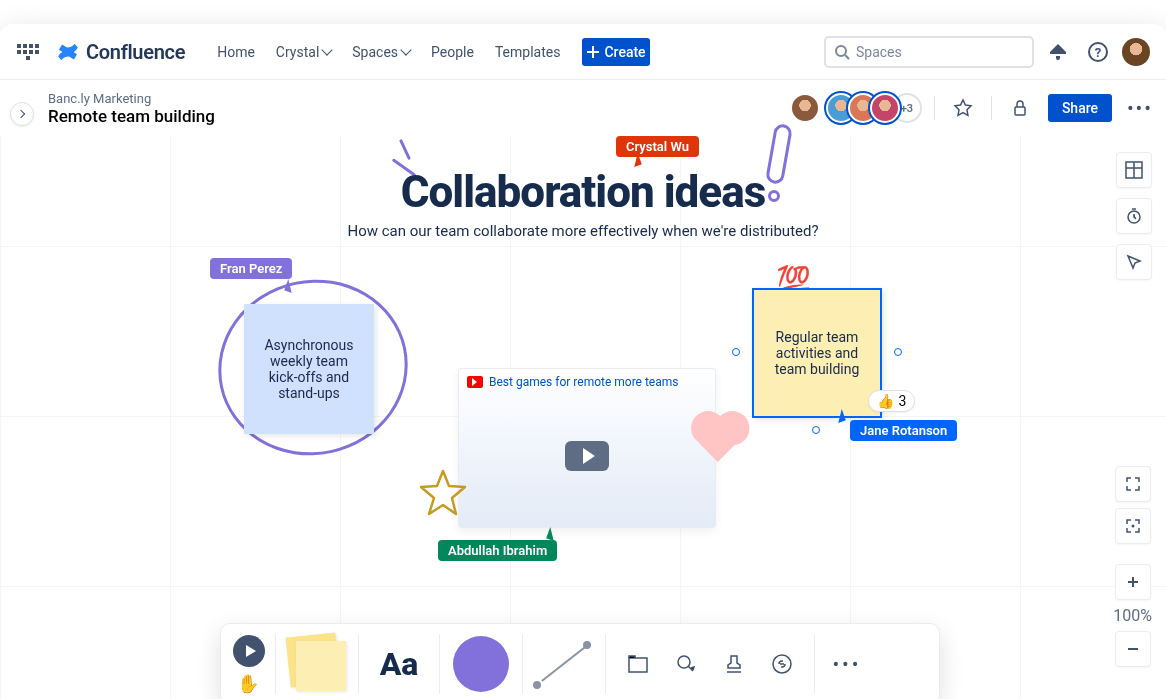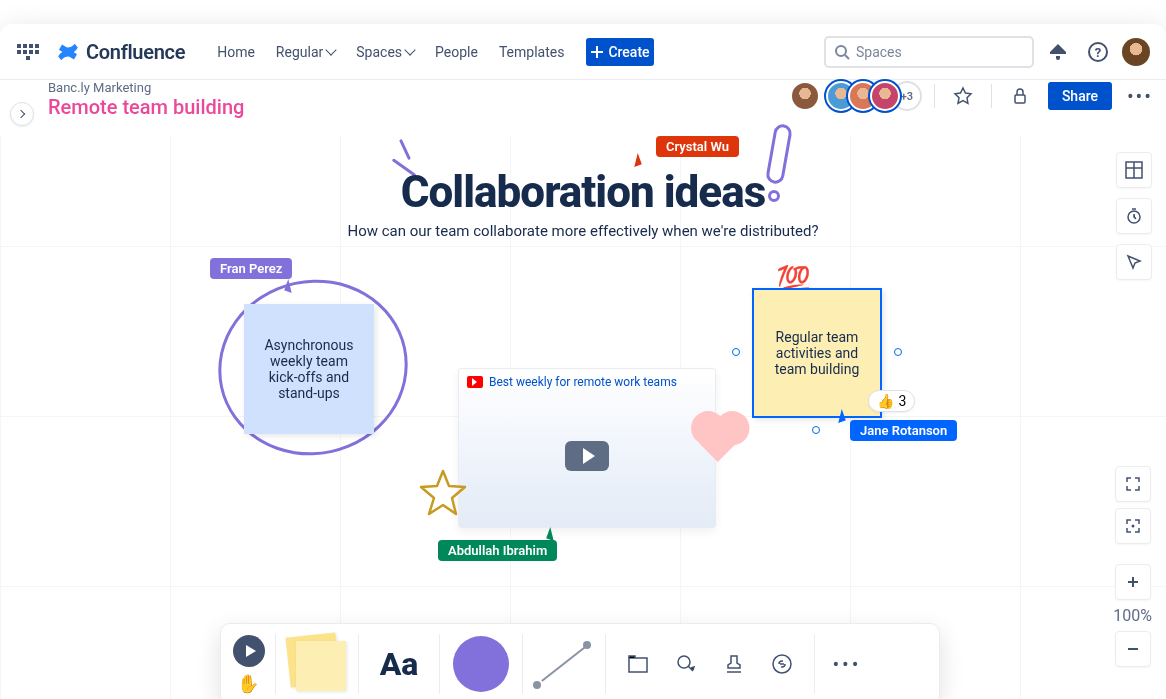--- a/index.html
+++ b/index.html
@@ -17,26 +17,26 @@
 .navlink{ padding:6px 10px; color:#42526e; font-size:14px; border-radius:3px; cursor:pointer; display:flex; align-items:center; gap:4px; }
 .chev{ width:8px; height:8px; border-right:1.5px solid #42526e; border-bottom:1.5px solid #42526e; transform:rotate(45deg); margin-top:-3px; }
 .create-btn{ background:#0052cc; color:#fff; padding:6px 4px; border-radius:3px; font-size:14px; font-weight:500; display:flex; align-items:center; gap:4px; cursor:pointer; margin-left:4px; }
 .spacer{ flex:1; }
 .search{ width:210px; height:32px; border:2px solid #dfe1e6; border-radius:5px; display:flex; align-items:center; padding:0 8px; gap:6px; color:#7a869a; font-size:14px; }
 .search svg{ width:16px;height:16px; }
 .iconbtn{ width:32px;height:32px; display:flex;align-items:center;justify-content:center; color:#42526e; cursor:pointer; border-radius:50%; }
 .avatar-sm{ width:28px;height:28px;border-radius:50%; background:#8270db; background:radial-gradient(circle at 50% 35%,#d4a574 30%,#6b4423 31%); }
 
 
-.subhead{ height:56px; display:flex; align-items:flex-start; padding:0 10px 0 30px; position:relative; }
+.subhead{ height:56px; display:flex; align-items:center; padding:0 10px 0 30px; position:relative; }
 .expand-handle{ position:absolute; left:10px; top:22px; width:24px;height:24px; border:1px solid #dfe1e6; border-radius:50%; display:flex;align-items:center;justify-content:center;cursor:pointer; background:#fff; box-shadow:0 1px 2px rgba(0,0,0,.08); }
 .expand-handle .chv{ width:6px;height:6px;border-right:1.5px solid #42526e;border-bottom:1.5px solid #42526e; transform:rotate(-45deg); margin-left:-2px; }
 .crumbs{ margin-left:18px; }
 .crumb{ font-size:13px; color:#5e6c84; }
-.pagetitle{ font-size:20px; color:#ec4899; font-weight:500; }
+.pagetitle{ font-size:17px; color:#000000; font-weight:500; }
 .sub-right{ margin-left:auto; display:flex; align-items:center; gap:12px; }
 .presence{ display:flex; align-items:center; }
 .pres-av{ width:30px;height:30px;border-radius:50%; border:2px solid #fff; margin-left:-8px; position:relative; }
 .pres-av.ring{ box-shadow:0 0 0 2px #0052cc; }
 .pres-more{ width:30px;height:30px;border-radius:50%; border:2px solid #dfe1e6; margin-left:-8px; background:#fff; display:flex;align-items:center;justify-content:center; font-size:11px; color:#5e6c84; font-weight:600; }
 .vsep{ width:1px; height:24px; background:#dfe1e6; }
 .sharebtn{ background:#0052cc; color:#fff; padding:6px 14px; border-radius:3px; font-size:14px; font-weight:500; cursor:pointer; }
 .dots{ width:32px;height:32px;display:flex;align-items:center;justify-content:center;cursor:pointer; color:#42526e; font-size:20px; letter-spacing:2px; }
 
 
@@ -144,21 +144,21 @@
           <path fill="#2684ff" d="M3 22c2-4 6-8 13-8 4 0 8 2 12 5l-4 7c-3-2-6-4-8-4-5 0-8 4-9 5z"></path>
           <path fill="#2684ff" d="M29 10c-2 4-6 8-13 8-4 0-8-2-12-5l4-7c3 2 6 4 8 4 5 0 8-4 9-5z"></path>
         </svg>
       <span class="logo-text">Confluence</span>
     </div>
     <div class="navlinks">
       <div class="navlink">
           <span>Home</span>
         </div>
       <div class="navlink">
-          <span>Regular</span>
+          <span>Crystal</span>
           <span class="chev"></span>
         </div>
       <div class="navlink">
           <span>Spaces</span>
           <span class="chev"></span>
         </div>
       <div class="navlink">
           <span>People</span>
         </div>
       <div class="navlink">
@@ -238,34 +238,34 @@
       <div class="bar"></div>
         <div class="dot"></div>
     </div>
 
     <div class="bigtitle">
       <h1>Collaboration ideas</h1>
     </div>
     <div class="subtitle">How can our team collaborate more effectively when we're distributed?</div>
 
     <div class="cursor-tri red" style="top:18px;left:632px;"></div>
-    <div class="tag red" style="top:0px;left:656px;">Crystal Wu</div>
+    <div class="tag red" style="top:0px;left:616px;">Crystal Wu</div>
 
     <div class="tag purple" style="top:122px;left:210px;">Fran Perez</div>
     <div class="cursor-tri purple" style="top:144px;left:286px;"></div>
 
     <div class="scribble-oval" style="top:144px;left:218px;"></div>
     <div class="sticky blue" style="top:168px;left:244px;">
       <span>Asynchronous weekly team kick-offs and stand-ups</span>
     </div>
 
     <div class="video-card" style="top:232px;left:458px;">
       <div class="video-head">
         <div class="yt"></div>
-        <span>Best weekly for remote work teams</span>
+        <span>Best games for remote more teams</span>
       </div>
       <div class="playbtn"></div>
     </div>
 
     <div class="heart" style="top:286px;left:700px; transform:rotate(-45deg) scale(.9);"></div>
 
     <div class="star" style="top:332px;left:418px;">
       <svg viewBox="0 0 50 50">
           <path fill="none" stroke="#c79b20" stroke-width="2.5" stroke-linejoin="round" d="M25 3l6 15 16 1-13 11 4 16-13-9-14 9 5-16L3 19l16-1z"></path>
         </svg>

